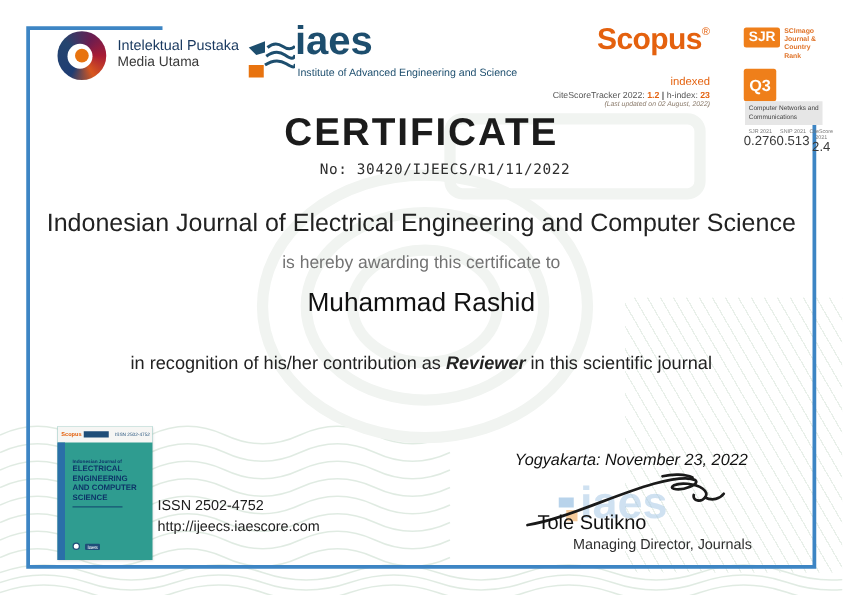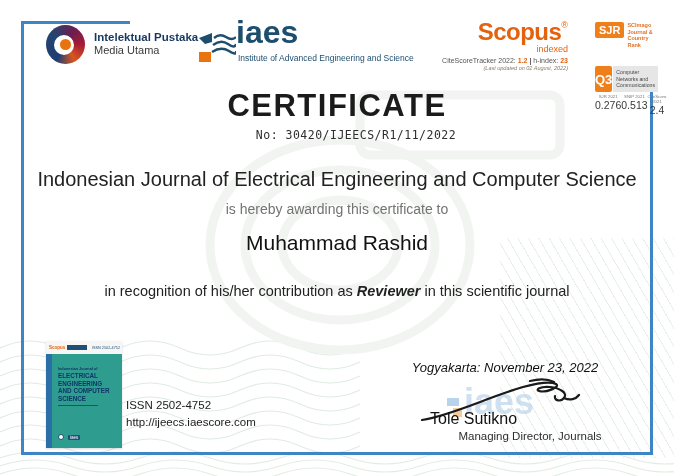--- a/index.html
+++ b/index.html
@@ -18,42 +18,42 @@
 
   
   .header-strip { position:absolute; left:130px; top:10px; right:6px; height:80px; background:#fff; z-index:2; }
   .pub-logo { position:absolute; left:46px; top:25px; width:39px; height:39px; border-radius:50%; z-index:3;
     background:conic-gradient(from 210deg, #1f3d73 0deg, #24456f 100deg, #6b1d50 180deg, #a81c35 240deg, #d8571e 300deg, #1f3d73 360deg); }
   .pub-logo .swirl { position:absolute; left:8px; top:10px; width:20px; height:20px; border-radius:50%;
     background:#fff; }
   .pub-logo .core { position:absolute; left:14px; top:14px; width:11px; height:11px; border-radius:50%;
     background:#e8730f; }
   .pub-text { position:absolute; left:94px; top:30px; z-index:3; line-height:1.25; }
-  .pub-text .l1 { font-size:11.5px; font-weight:bold; color:#17375e; }
+  .pub-text .l1 { font-size:11.5px; font-weight:normal; color:#17375e; }
   .pub-text .l2 { font-size:11px; color:#3a3a3a; }
 
   .iaes-block { position:absolute; left:198px; top:22px; z-index:3; }
   .iaes-icon { position:absolute; left:0; top:6px; }
   .iaes-word { position:absolute; left:38px; top:-8px; font-size:32px; font-weight:bold; color:#1d4e6e; letter-spacing:0; }
   .iaes-sub { position:absolute; left:40px; top:31px; width:220px; font-size:8.5px; color:#1d4e6e; white-space:nowrap; }
 
   .scopus-block { position:absolute; right:106px; top:20px; width:130px; text-align:right; z-index:3; }
   .scopus-word { font-size:24px; font-weight:600; color:#e4610e; line-height:1; letter-spacing:-0.5px; }
   .scopus-reg { font-size:9px; vertical-align:top; color:#e4610e; }
-  .scopus-indexed { font-size:9px; color:#e4610e; margin-top:0px; }
+  .scopus-indexed { font-size:9px; color:#e4610e; margin-top:16px; }
   .tracker { font-size:7px; color:#555; margin-top:3px; white-space:nowrap; }
   .tracker .v { color:#e4610e; font-weight:bold; }
   .tracker .d { color:#555; font-weight:bold; }
   .updated { font-size:5.5px; font-style:italic; color:#8a7a6a; margin-top:1px; }
 
   .sjr-panel { position:absolute; right:16px; top:22px; width:86px; z-index:3;padding-left:23px; }
   .sjr-row1 { display:flex; align-items:flex-start; }
   .sjr-badge { background:#ef7f1a; color:#fff; font-weight:bold; font-size:11px; padding:2px 4px; border-radius:2px; }
   .sjr-org { font-size:5.5px; color:#e0742a; line-height:1.2; margin-left:3px; width:50px; font-weight:bold; }
-  .sjr-row2 { display:flex; margin-top:18px; }
+  .sjr-row2 { display:flex; margin-top:7px;flex-direction:column; }
   .sjr-q { background:#ef7f1a; color:#fff; font-weight:bold; font-size:13px; width:26px; height:26px;
     display:flex; align-items:center; justify-content:center; border-radius:2px; }
   .sjr-cat { background:#e6e6e6; color:#444; font-size:5.2px; line-height:1.25; padding:3px 3px; flex:1; margin-left:1px; }
   .sjr-stats { display:flex; margin-top:2px; justify-content:space-between; }
   .sjr-stat { text-align:center; }
   .sjr-stat .lbl { font-size:4.3px; color:#777; }
   .sjr-stat .val { font-size:10.5px; color:#3a3a3a; }
 
   
   .center { position:absolute; left:0; right:0; text-align:center; z-index:2; }

